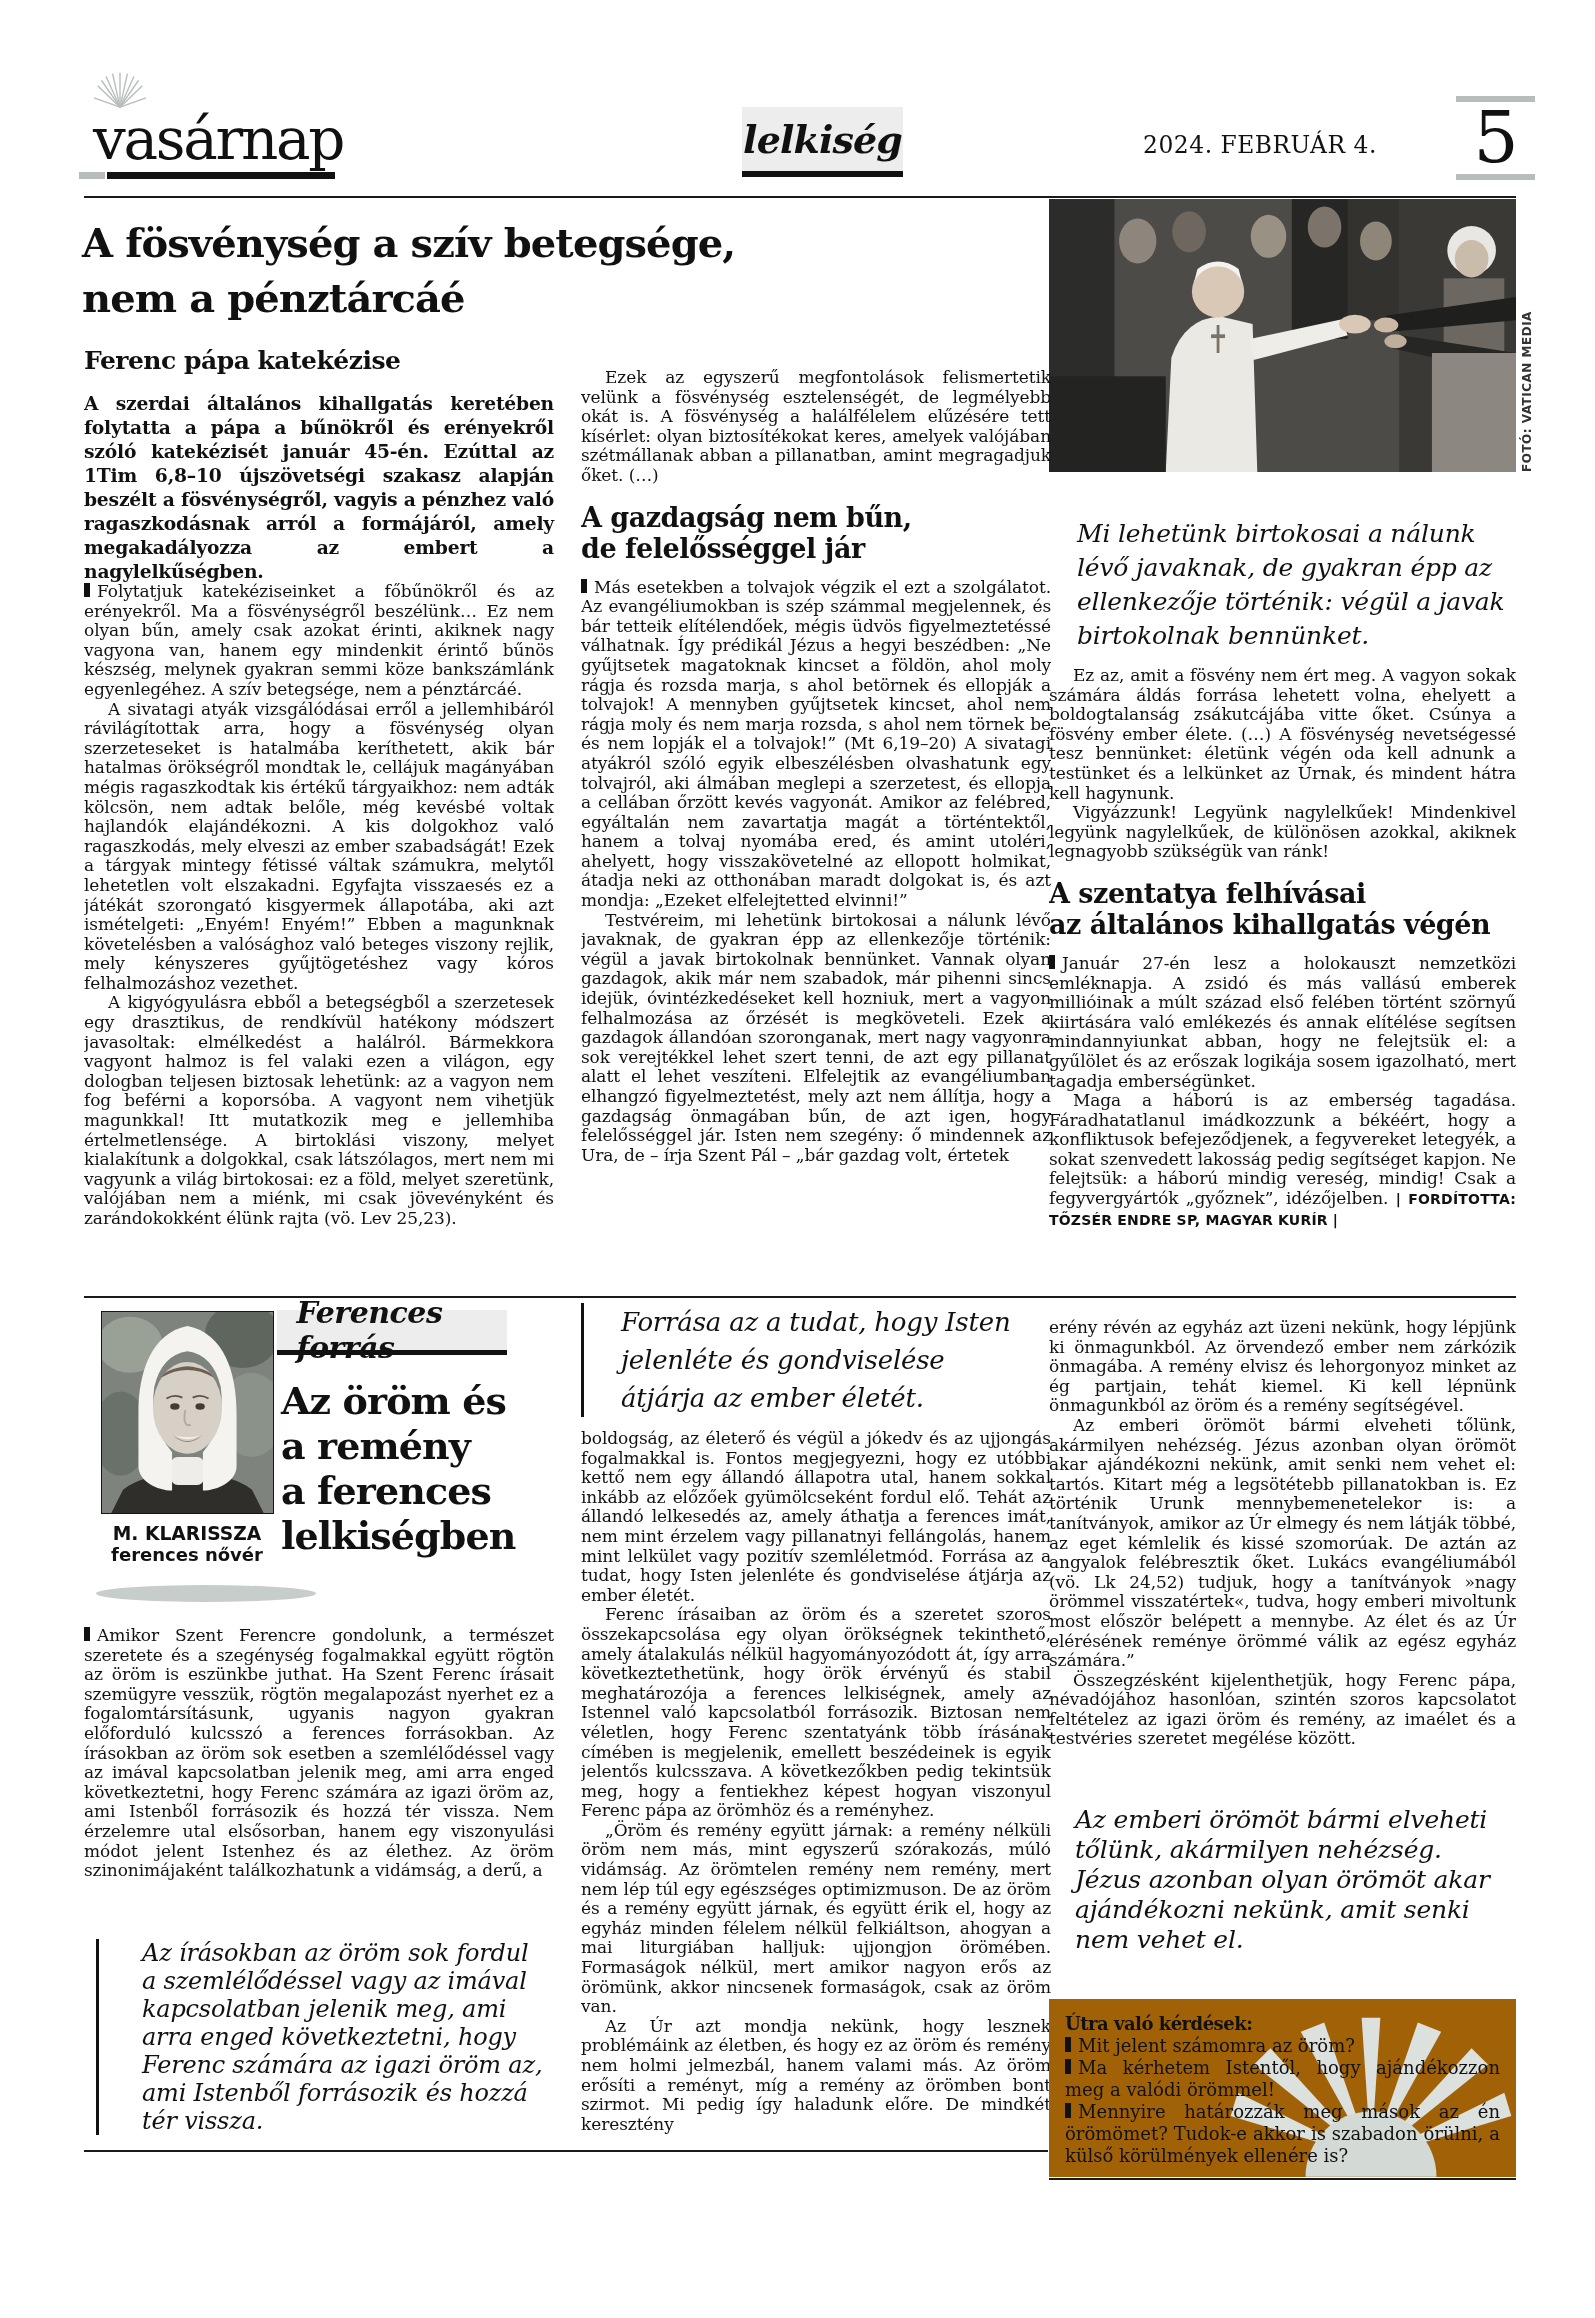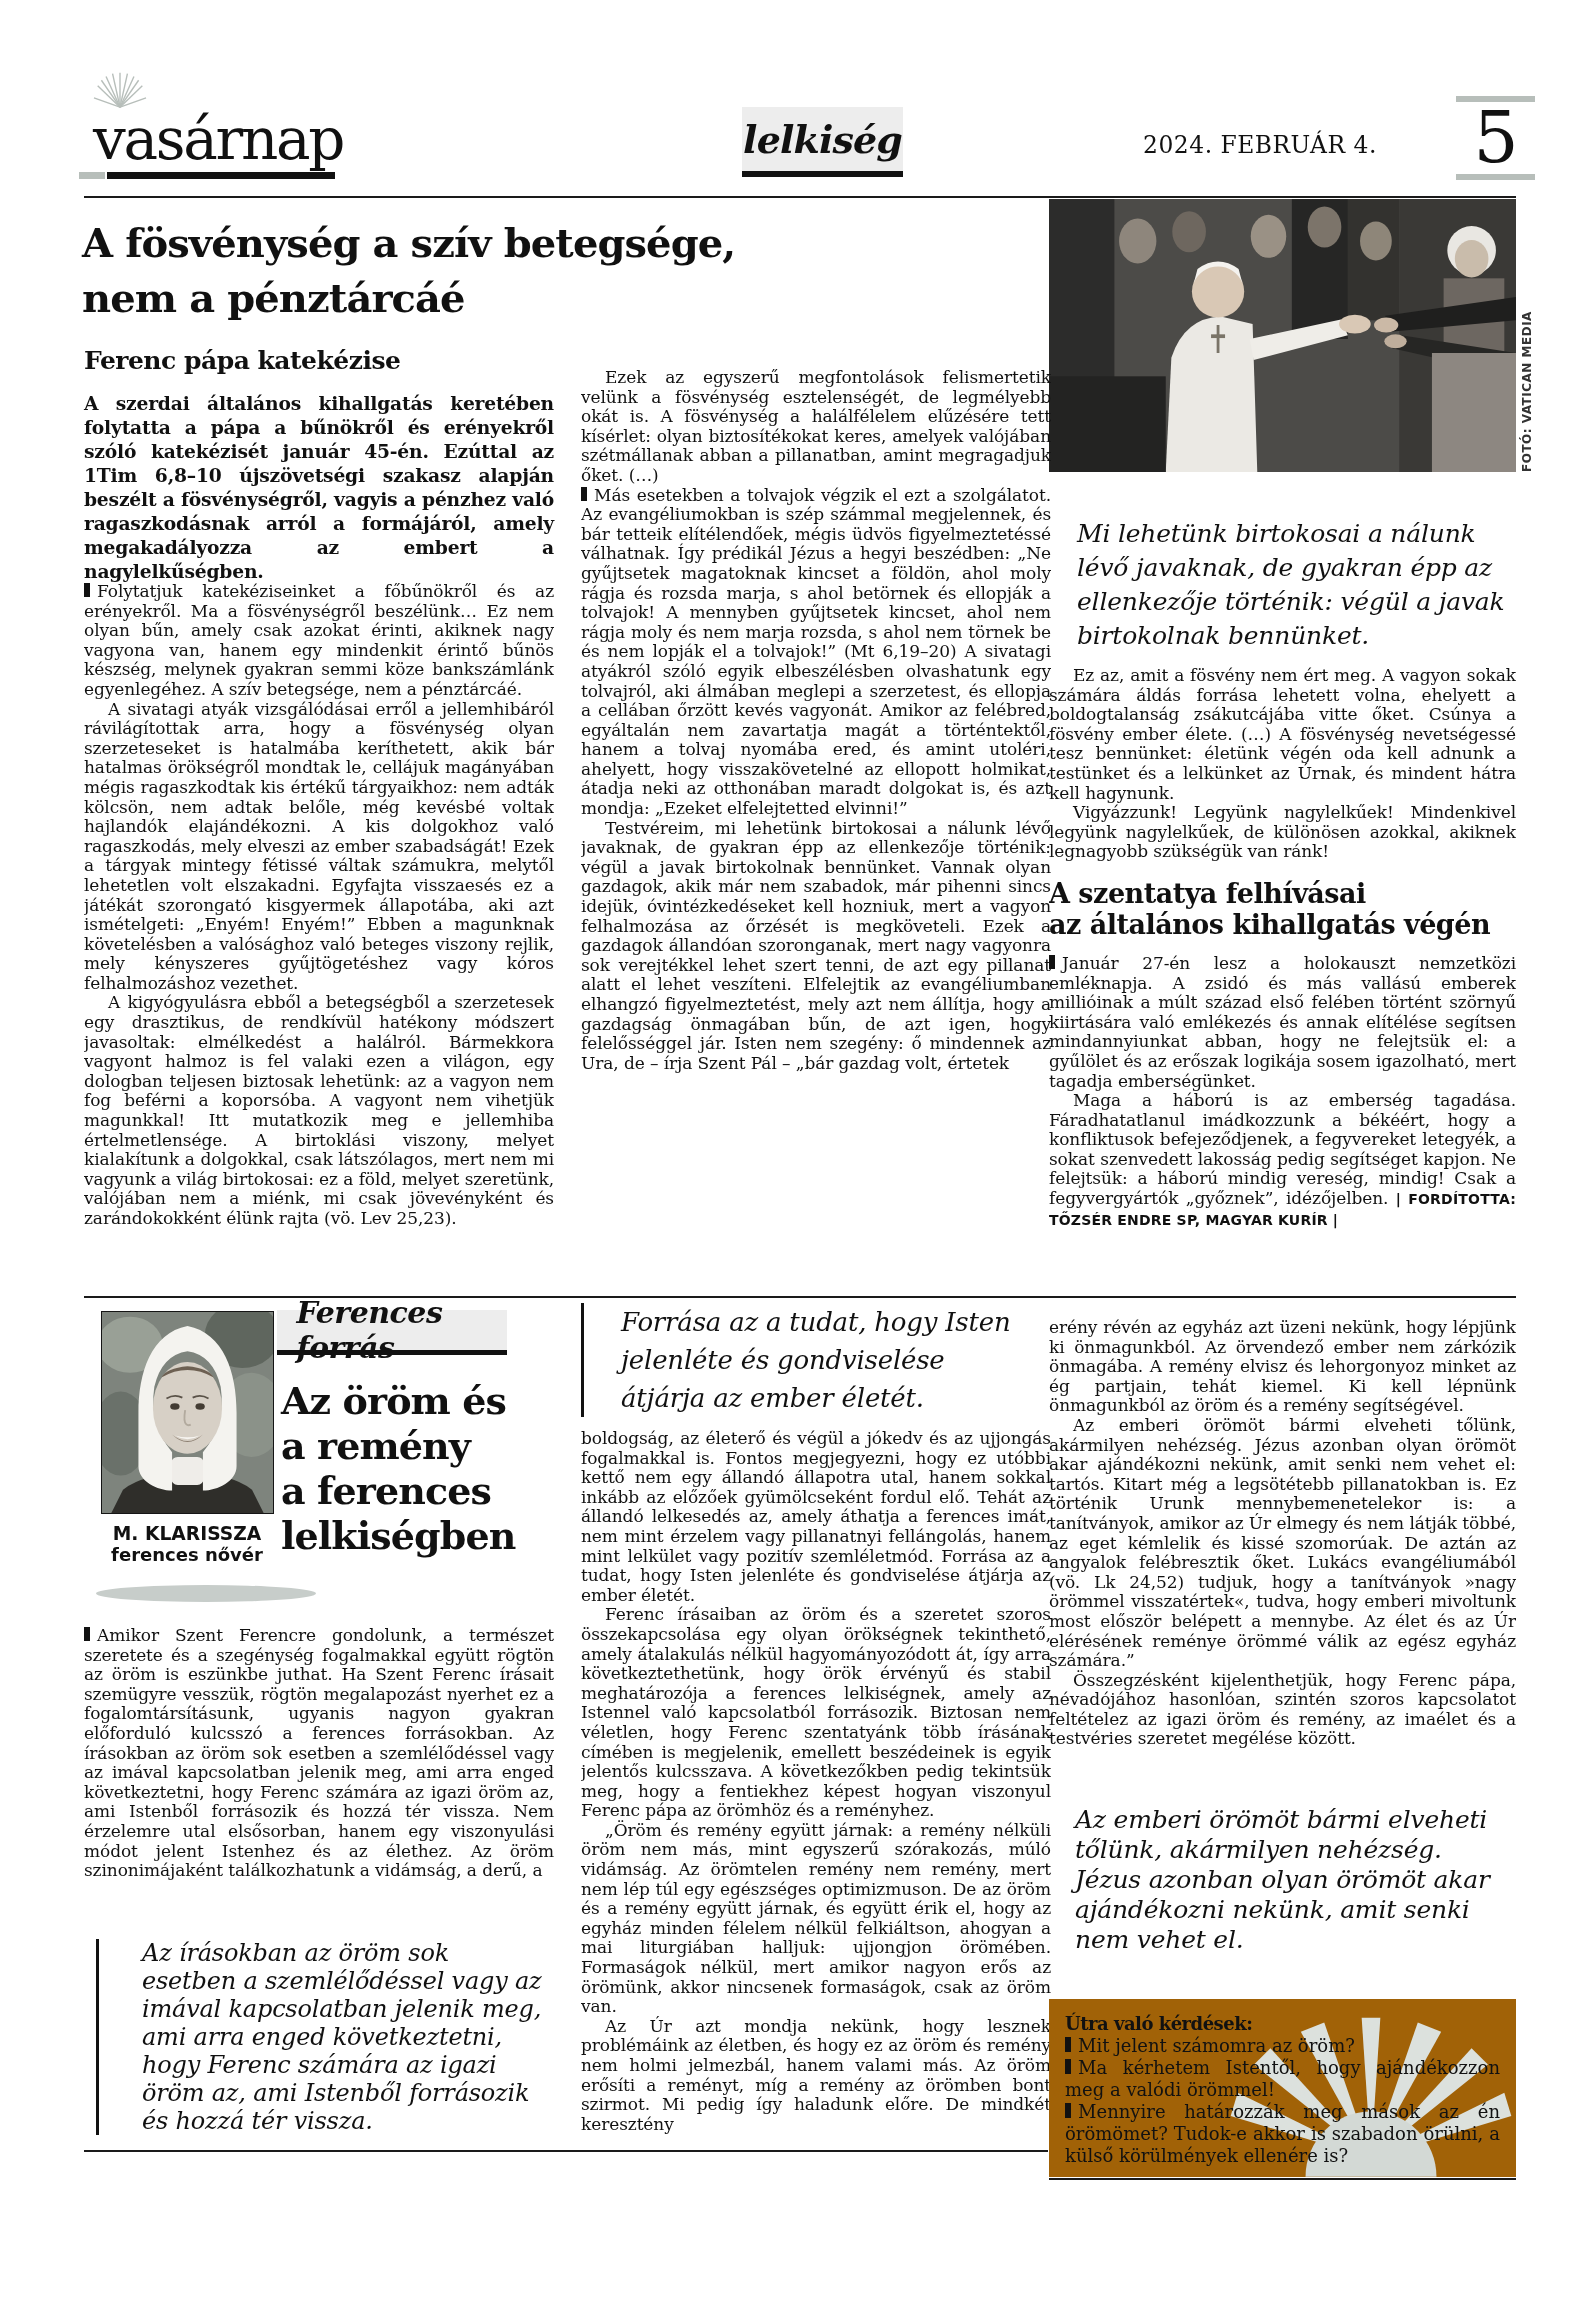--- a/index.html
+++ b/index.html
@@ -142,20 +142,22 @@
   <div class="abs photo-credit">FOTÓ: VATICAN MEDIA</div>
 
   <div class="abs col a1-col1">
     <p><span class="marker"></span><span>Folytatjuk katekéziseinket a főbűnökről és az erényekről. Ma a fösvénységről beszélünk… Ez nem olyan bűn, amely csak azokat érinti, akiknek nagy vagyona van, hanem egy mindenkit érintő bűnös készség, melynek gyakran semmi köze bankszámlánk egyenlegéhez. A szív betegsége, nem a pénztárcáé.</span></p>
     <p class="ind"><span>A sivatagi atyák vizsgálódásai erről a jellemhibáról rávilágítottak arra, hogy a fösvénység olyan szerzeteseket is hatalmába keríthetett, akik bár hatalmas örökségről mondtak le, cellájuk magányában mégis ragaszkodtak kis értékű tárgyaikhoz: nem adták kölcsön, nem adtak belőle, még kevésbé voltak hajlandók elajándékozni. A kis dolgokhoz való ragaszkodás, mely elveszi az ember szabadságát! Ezek a tárgyak mintegy fétissé váltak számukra, melytől lehetetlen volt elszakadni. Egyfajta visszaesés ez a játékát szorongató kisgyermek állapotába, aki azt ismételgeti: „Enyém! Enyém!” Ebben a magunknak követelésben a valósághoz való beteges viszony rejlik, mely kényszeres gyűjtögetéshez vagy kóros felhalmozáshoz vezethet.</span></p>
     <p class="ind"><span>A kigyógyulásra ebből a betegségből a szerzetesek egy drasztikus, de rendkívül hatékony módszert javasoltak: elmélkedést a halálról. Bármekkora vagyont halmoz is fel valaki ezen a világon, egy dologban teljesen biztosak lehetünk: az a vagyon nem fog beférni a koporsóba. A vagyont nem vihetjük magunkkal! Itt mutatkozik meg e jellemhiba értelmetlensége. A birtoklási viszony, melyet kialakítunk a dolgokkal, csak látszólagos, mert nem mi vagyunk a világ birtokosai: ez a föld, melyet szeretünk, valójában nem a miénk, mi csak jövevényként és zarándokokként élünk rajta (vö. Lev 25,23).</span></p>
   </div>
 
   <div class="abs col a1-col2">
     <p class="ind"><span>Ezek az egyszerű megfontolások felismertetik velünk a fösvénység esztelenségét, de legmélyebb okát is. A fösvénység a halálfélelem elűzésére tett kísérlet: olyan biztosítékokat keres, amelyek valójában szétmállanak abban a pillanatban, amint megragadjuk őket. (…)</span></p>
+    <div class="subhead">A gazdagság nem bűn,
+de felelősséggel jár</div>
     <p><span class="marker"></span><span>Más esetekben a tolvajok végzik el ezt a szolgálatot. Az evangéliumokban is szép számmal megjelennek, és bár tetteik elítélendőek, mégis üdvös figyelmeztetéssé válhatnak. Így prédikál Jézus a hegyi beszédben: „Ne gyűjtsetek magatoknak kincset a földön, ahol moly rágja és rozsda marja, s ahol betörnek és ellopják a tolvajok! A mennyben gyűjtsetek kincset, ahol nem rágja moly és nem marja rozsda, s ahol nem törnek be és nem lopják el a tolvajok!” (Mt 6,19–20) A sivatagi atyákról szóló egyik elbeszélésben olvashatunk egy tolvajról, aki álmában meglepi a szerzetest, és ellopja a cellában őrzött kevés vagyonát. Amikor az felébred, egyáltalán nem zavartatja magát a történtektől, hanem a tolvaj nyomába ered, és amint utoléri, ahelyett, hogy visszakövetelné az ellopott holmikat, átadja neki az otthonában maradt dolgokat is, és azt mondja: „Ezeket elfelejtetted elvinni!”</span></p>
     <p class="ind"><span>Testvéreim, mi lehetünk birtokosai a nálunk lévő javaknak, de gyakran épp az ellenkezője történik: végül a javak birtokolnak bennünket. Vannak olyan gazdagok, akik már nem szabadok, már pihenni sincs idejük, óvintézkedéseket kell hozniuk, mert a vagyon felhalmozása az őrzését is megköveteli. Ezek a gazdagok állandóan szoronganak, mert nagy vagyonra sok verejtékkel lehet szert tenni, de azt egy pillanat alatt el lehet veszíteni. Elfelejtik az evangéliumban elhangzó figyelmeztetést, mely azt nem állítja, hogy a gazdagság önmagában bűn, de azt igen, hogy felelősséggel jár. Isten nem szegény: ő mindennek az Ura, de – írja Szent Pál – „bár gazdag volt, értetek</span></p>
   </div>
 
   <div class="abs pullquote a1-quote">Mi lehetünk birtokosai a nálunk lévő javaknak, de gyakran épp az ellenkezője történik: végül a javak birtokolnak bennünket.</div>
   <div class="abs col a1-col3">
     <p class="ind"><span>Ez az, amit a fösvény nem ért meg. A vagyon sokak számára áldás forrása lehetett volna, ehelyett a boldogtalanság zsákutcájába vitte őket. Csúnya a fösvény ember élete. (…) A fösvénység nevetségessé tesz bennünket: életünk végén oda kell adnunk a testünket és a lelkünket az Úrnak, és mindent hátra kell hagynunk.</span></p>
     <p class="ind"><span>Vigyázzunk! Legyünk nagylelkűek! Mindenkivel legyünk nagylelkűek, de különösen azokkal, akiknek legnagyobb szükségük van ránk!</span></p>
     <div class="subhead">A szentatya felhívásai
 az általános kihallgatás végén</div>
@@ -199,21 +201,21 @@
 a remény
 a ferences
 lelkiségben</div>
 
   <div class="abs pullquote a2-quote-intro">Forrása az a tudat, hogy Isten jelenléte és gondviselése átjárja az ember életét.</div>
 
   <div class="abs col a2-col1">
     <p><span class="marker"></span><span>Amikor Szent Ferencre gondolunk, a természet szeretete és a szegénység fogalmakkal együtt rögtön az öröm is eszünkbe juthat. Ha Szent Ferenc írásait szemügyre vesszük, rögtön megalapozást nyerhet ez a fogalomtársításunk, ugyanis nagyon gyakran előforduló kulcsszó a ferences forrásokban. Az írásokban az öröm sok esetben a szemlélődéssel vagy az imával kapcsolatban jelenik meg, ami arra enged következtetni, hogy Ferenc számára az igazi öröm az, ami Istenből forrásozik és hozzá tér vissza. Nem érzelemre utal elsősorban, hanem egy viszonyulási módot jelent Istenhez és az élethez. Az öröm szinonimájaként találkozhatunk a vidámság, a derű, a</span></p>
   </div>
 
-  <div class="abs pullquote a2-quote1">Az írásokban az öröm sok esetben a szemlélődéssel vagy az imával kapcsolatban jelenik meg, ami arra enged következtetni, hogy Ferenc számára az igazi öröm az, ami Istenből forrásozik és hozzá tér vissza.</div>
+  <div class="abs pullquote a2-quote1">Az írásokban az öröm sok fordul a szemlélődéssel vagy az imával kapcsolatban jelenik meg, ami arra enged következtetni, hogy Ferenc számára az igazi öröm az, ami Istenből forrásozik és hozzá tér vissza.</div>
 
   <div class="abs col a2-col2">
     <p><span>boldogság, az életerő és végül a jókedv és az ujjongás fogalmakkal is. Fontos megjegyezni, hogy ez utóbbi kettő nem egy állandó állapotra utal, hanem sokkal inkább az előzőek gyümölcseként fordul elő. Tehát az állandó lelkesedés az, amely áthatja a ferences imát, nem mint érzelem vagy pillanatnyi fellángolás, hanem mint lelkület vagy pozitív szemléletmód. Forrása az a tudat, hogy Isten jelenléte és gondviselése átjárja az ember életét.</span></p>
     <p class="ind"><span>Ferenc írásaiban az öröm és a szeretet szoros összekapcsolása egy olyan örökségnek tekinthető, amely átalakulás nélkül hagyományozódott át, így arra következtethetünk, hogy örök érvényű és stabil meghatározója a ferences lelkiségnek, amely az Istennel való kapcsolatból forrásozik. Biztosan nem véletlen, hogy Ferenc szentatyánk több írásának címében is megjelenik, emellett beszédeinek is egyik jelentős kulcsszava. A következőkben pedig tekintsük meg, hogy a fentiekhez képest hogyan viszonyul Ferenc pápa az örömhöz és a reményhez.</span></p>
     <p class="ind"><span>„Öröm és remény együtt járnak: a remény nélküli öröm nem más, mint egyszerű szórakozás, múló vidámság. Az örömtelen remény nem remény, mert nem lép túl egy egészséges optimizmuson. De az öröm és a remény együtt járnak, és együtt érik el, hogy az egyház minden félelem nélkül felkiáltson, ahogyan a mai liturgiában halljuk: ujjongjon örömében. Formaságok nélkül, mert amikor nagyon erős az örömünk, akkor nincsenek formaságok, csak az öröm van.</span></p>
     <p class="ind"><span>Az Úr azt mondja nekünk, hogy lesznek problémáink az életben, és hogy ez az öröm és remény nem holmi jelmezbál, hanem valami más. Az öröm erősíti a reményt, míg a remény az örömben bont szirmot. Mi pedig így haladunk előre. De mindkét keresztény</span></p>
   </div>
 
   <div class="abs col a2-col3">
     <p><span>erény révén az egyház azt üzeni nekünk, hogy lépjünk ki önmagunkból. Az örvendező ember nem zárkózik önmagába. A remény elvisz és lehorgonyoz minket az ég partjain, tehát kiemel. Ki kell lépnünk önmagunkból az öröm és a remény segítségével.</span></p>

